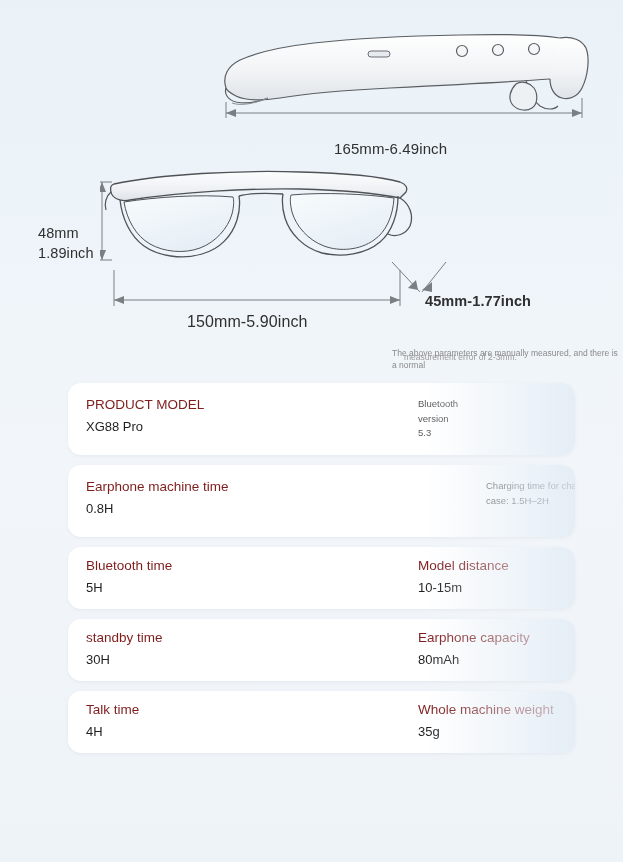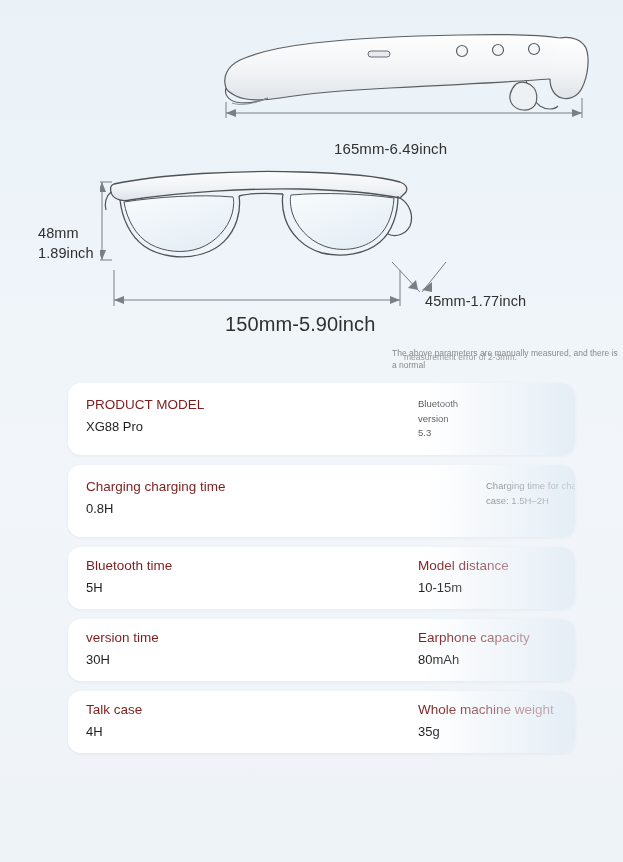--- a/index.html
+++ b/index.html
@@ -60,27 +60,27 @@
   }
   .dim-height-left {
     left: 38px;
     top: 224px;
     line-height: 1.35;
     width: 78px;
   }
   .dim-width-bottom {
     left: 187px;
     top: 313px;
-    font-size: 20px;
-    margin-left: 38px;
+    font-size: 16px;
   }
   .dim-temple {
     left: 425px;
     top: 293px;
     font-size: 14.5px;
+    font-weight: bold;
   }
 
   .note {
     position: absolute;
     left: 392px;
     top: 347px;
     width: 230px;
     font-size: 8.5px;
     color: #8a8a8a;
     line-height: 1.45;
@@ -265,21 +265,21 @@
       <div class="col-right">
         <div class="small-lbl" style="white-space:pre-line">Bluetooth
 version</div>
         <div class="small-val">5.3</div>
       </div>
       <div class="tint"></div>
     </div>
 
     <div class="card tall">
       <div class="col-left">
-        <div class="lbl">Charging charging time</div>
+        <div class="lbl">Earphone machine time</div>
         <div class="val">0.8H</div>
       </div>
       <div class="col-right" style="left:418px;width:200px">
         <div class="small-lbl">Charging time for charging</div>
         <div class="small-val">case: 1.5H–2H</div>
       </div>
       <div class="tint"></div>
     </div>
 
     <div class="card">
@@ -289,33 +289,33 @@
       </div>
       <div class="col-right">
         <div class="lbl">Model distance</div>
         <div class="val">10-15m</div>
       </div>
       <div class="tint"></div>
     </div>
 
     <div class="card">
       <div class="col-left">
-        <div class="lbl">version time</div>
+        <div class="lbl">standby time</div>
         <div class="val">30H</div>
       </div>
       <div class="col-right">
         <div class="lbl">Earphone capacity</div>
         <div class="val">80mAh</div>
       </div>
       <div class="tint"></div>
     </div>
 
     <div class="card">
       <div class="col-left">
-        <div class="lbl">Talk case</div>
+        <div class="lbl">Talk time</div>
         <div class="val">4H</div>
       </div>
       <div class="col-right" style="width:210px">
         <div class="lbl">Whole machine weight</div>
         <div class="val">35g</div>
       </div>
       <div class="tint"></div>
     </div>
 
   </div>

